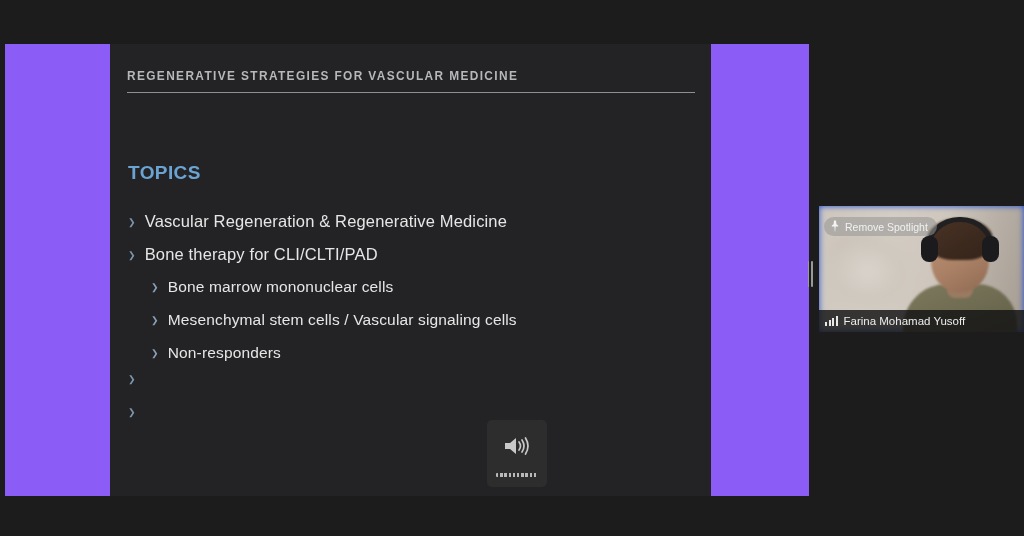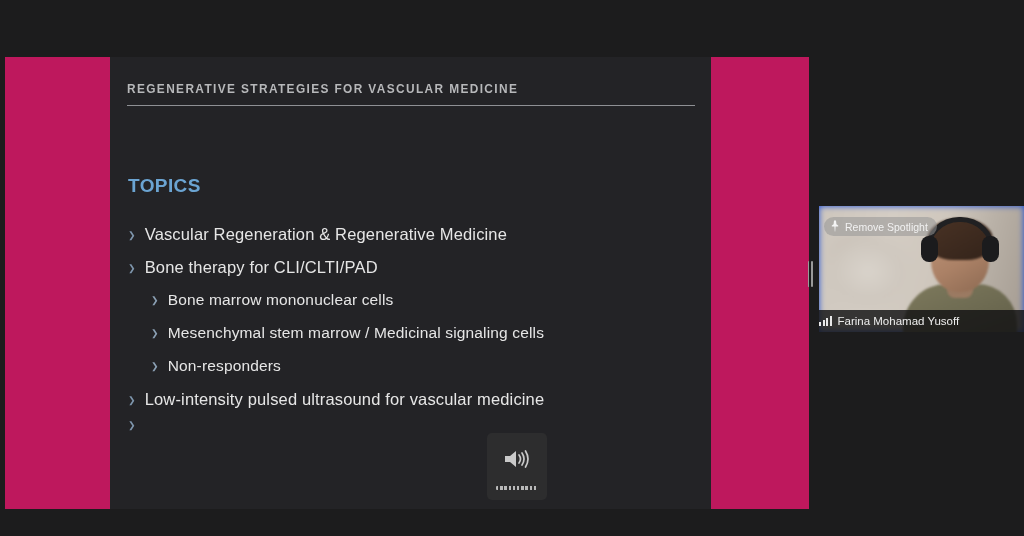--- a/index.html
+++ b/index.html
@@ -19,24 +19,24 @@
     width: 1024px;
     height: 536px;
     background: #1c1c1d;
     overflow: hidden;
   }
 
   
   #share-region {
     position: absolute;
     left: 5px;
-    top: 57px;
+    top: 44px;
     width: 804px;
     height: 452px;
-    background: #be185d;
+    background: #8b5cf6;
   }
 
   #slide {
     position: absolute;
     left: 105px;
     top: 0px;
     width: 601px;
     height: 452px;
     background: #232326;
   }
@@ -264,20 +264,21 @@
   #name-bar {
     position: absolute;
     left: 0;
     bottom: 0;
     width: 100%;
     height: 22px;
     background: rgba(18,18,19,0.82);
     display: flex;
     align-items: center;
     gap: 6px;
+    padding-left: 6px;
     box-sizing: border-box;
   }
   #name-bar .nm {
     color: #ededed;
     font-size: 11.5px;
     white-space: nowrap;
   }
   .bars { display: flex; align-items: flex-end; gap: 1.5px; height: 10px; }
   .bars i { width: 2px; background: #e8e8e8; display: block; }
   .bars i:nth-child(1){ height: 4px; }
@@ -313,31 +314,30 @@
           <span class="bullet-text">Bone therapy for CLI/CLTI/PAD</span>
         </div>
 
         <div class="bullet lvl1">
           <span class="bullet-marker">❯</span>
           <span class="bullet-text">Bone marrow mononuclear cells</span>
         </div>
 
         <div class="bullet lvl1">
           <span class="bullet-marker">❯</span>
-          <span class="bullet-text">Mesenchymal stem marrow / Medicinal signaling cells</span>
+          <span class="bullet-text">Mesenchymal stem cells / Vascular signaling cells</span>
         </div>
 
         <div class="bullet lvl1">
           <span class="bullet-marker">❯</span>
           <span class="bullet-text">Non-responders</span>
         </div>
 
         <div class="bullet lvl0">
           <span class="bullet-marker">❯</span>
-          <span class="bullet-text">Low-intensity pulsed ultrasound for vascular medicine</span>
         </div>
 
         <div class="bullet lvl0">
           <span class="bullet-marker">❯</span>
         </div>
 
       </div>
 
       <div id="audio-overlay">
         <span class="spk">

